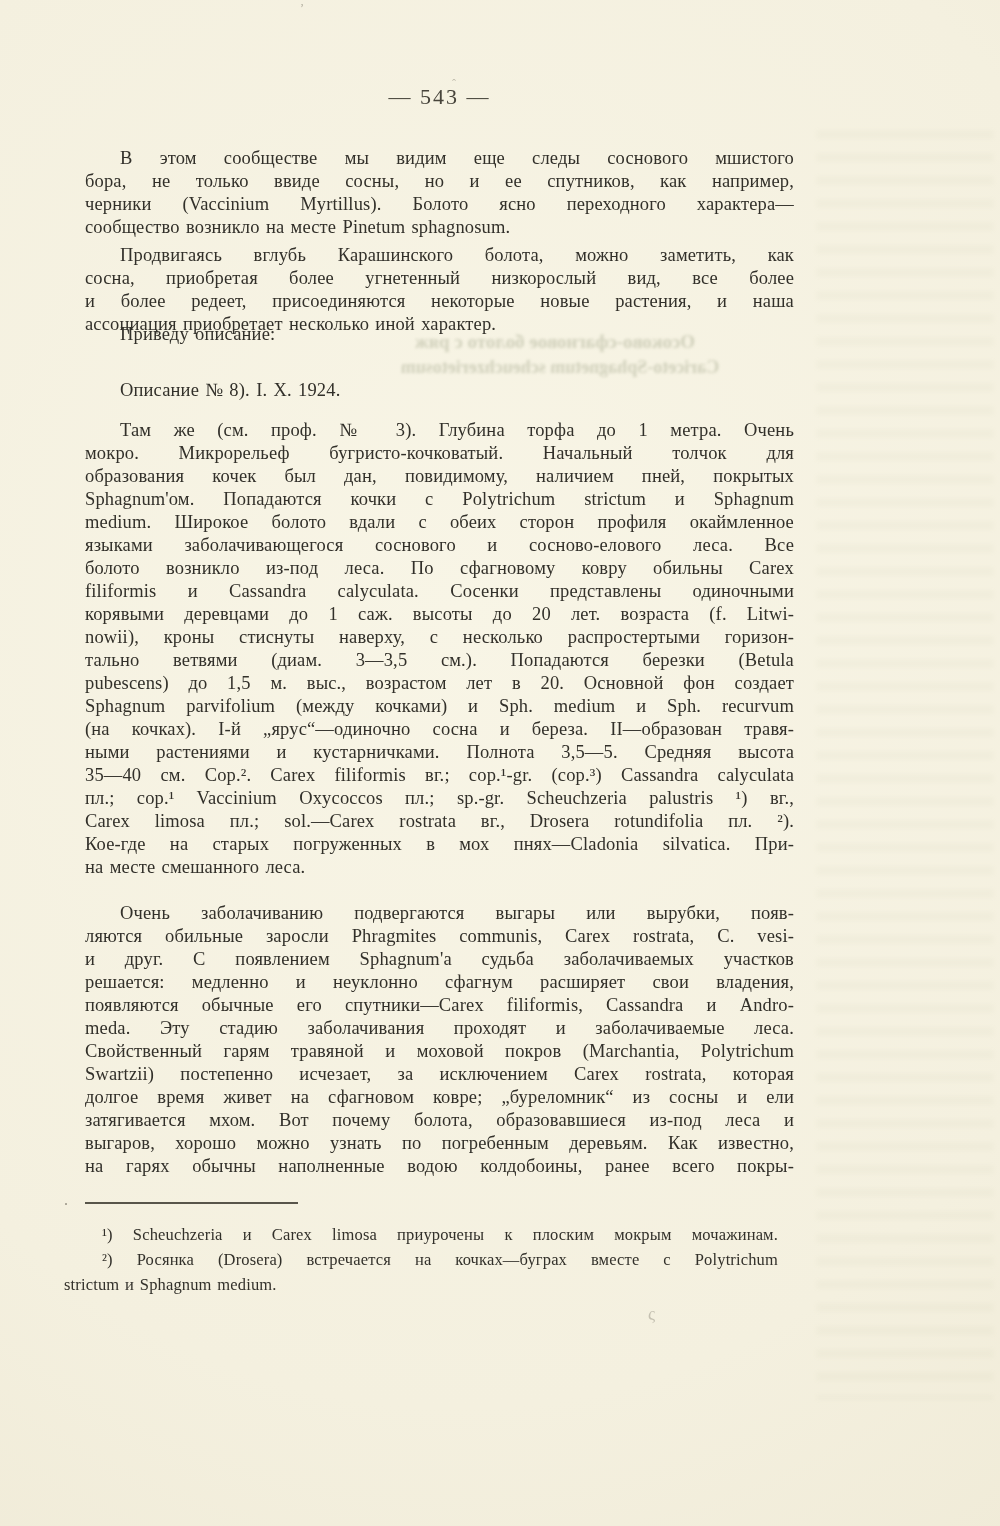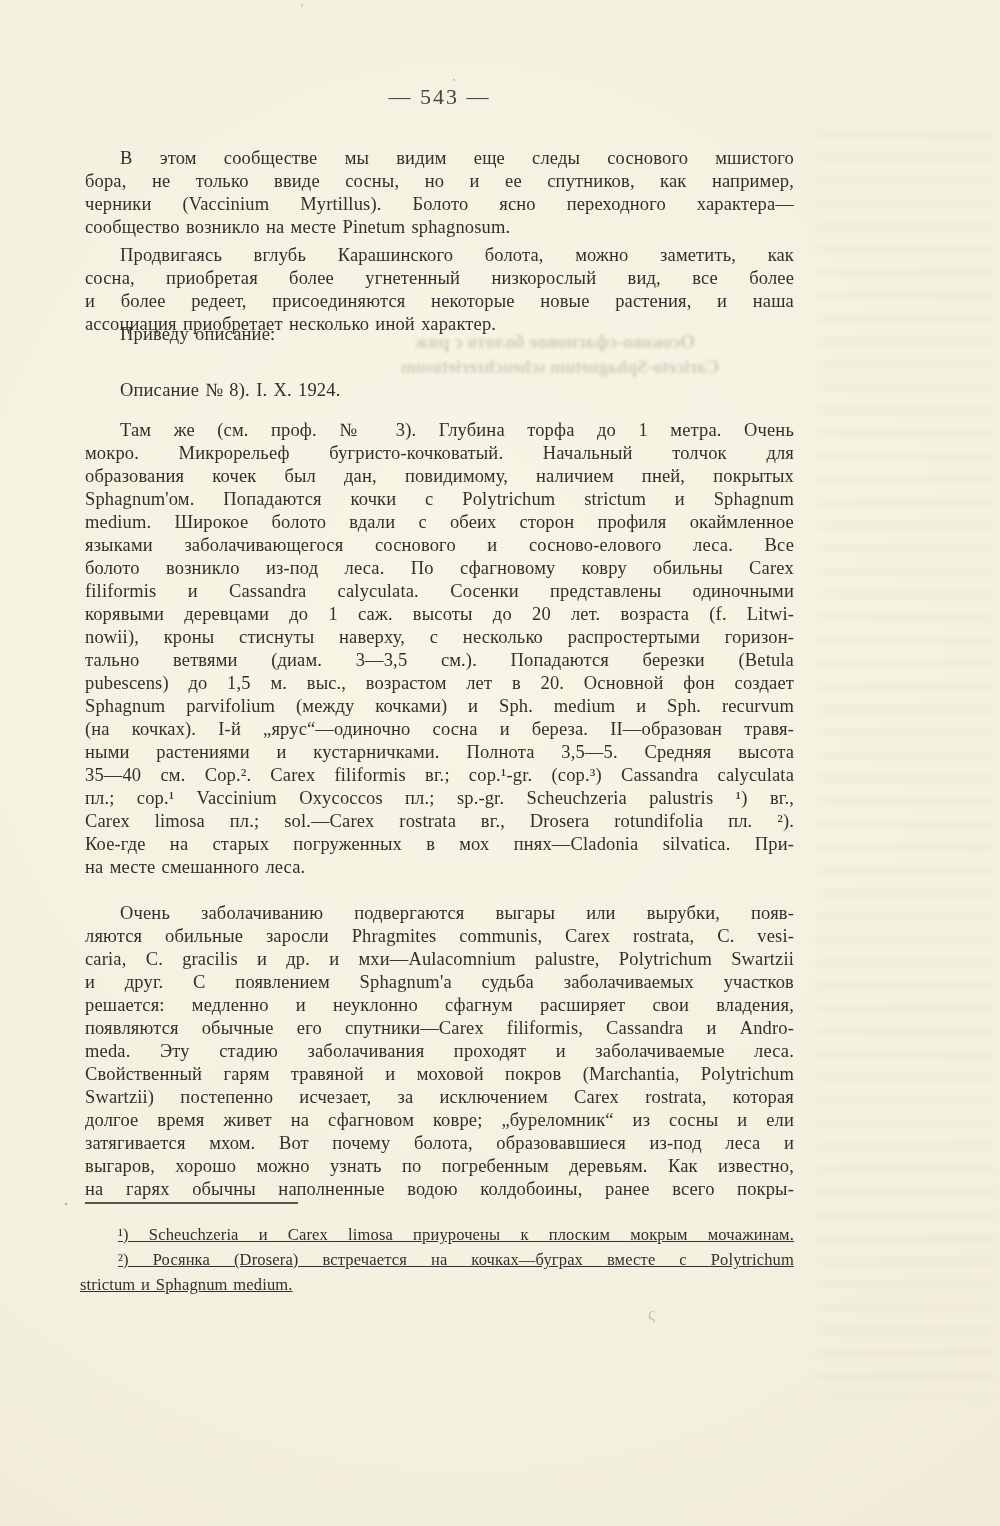--- a/index.html
+++ b/index.html
@@ -45,21 +45,21 @@
   #b-p2{top:244px;}
   #b-intro{top:323px;font-family:Liberation Serif, serif;}
   #b-heading{top:379px;}
   #b-p4{top:419px;}
   #b-p5{top:902px;}
   .footnote-rule{
     position:absolute;top:1202px;left:85px;width:213px;height:2px;
     background:#3c392f;opacity:.85;
   }
   #b-footnotes{
-    top:1222px;left:80px;width:714px;font-size:16.5px;text-decoration:underline;
+    top:1222px;left:64px;width:714px;font-size:16.5px;
   }
   #b-footnotes .line{height:25px;line-height:25px;}
   #b-footnotes .line.indent{text-indent:38px;}
   .artifact{position:absolute;color:#5a564a;pointer-events:none;line-height:1;}
 </style>
 </head>
 <body>
 
 <div class="page">
 
@@ -105,21 +105,20 @@
       <div class="line">ными растениями и кустарничками. Полнота 3,5—5. Средняя высота</div>
       <div class="line">35—40 см. Сор.². Carex filiformis вг.; cop.¹-gr. (cop.³) Cassandra calyculata</div>
       <div class="line">пл.; cop.¹ Vaccinium Oxycoccos пл.; sp.-gr. Scheuchzeria palustris ¹) вг.,</div>
       <div class="line">Carex limosa пл.; sol.—Carex rostrata вг., Drosera rotundifolia пл. ²).</div>
       <div class="line">Кое-где на старых погруженных в мох пнях—Cladonia silvatica. При-</div>
       <div class="line noj">на месте смешанного леса.</div>
     </div>
   <div class="tblock" id="b-p5">
       <div class="line indent">Очень заболачиванию подвергаются выгары или вырубки, появ-</div>
       <div class="line">ляются обильные заросли Phragmites communis, Carex rostrata, C. vesi-</div>
-      <div class="line">caria, C. gracilis и др. и мхи—Aulacomnium palustre, Polytrichum Swartzii</div>
       <div class="line">и друг. С появлением Sphagnum'а судьба заболачиваемых участков</div>
       <div class="line">решается: медленно и неуклонно сфагнум расширяет свои владения,</div>
       <div class="line">появляются обычные его спутники—Carex filiformis, Cassandra и Andro-</div>
       <div class="line">meda. Эту стадию заболачивания проходят и заболачиваемые леса.</div>
       <div class="line">Свойственный гарям травяной и моховой покров (Marchantia, Polytrichum</div>
       <div class="line">Swartzii) постепенно исчезает, за исключением Carex rostrata, которая</div>
       <div class="line">долгое время живет на сфагновом ковре; „буреломник“ из сосны и ели</div>
       <div class="line">затягивается мхом. Вот почему болота, образовавшиеся из-под леса и</div>
       <div class="line">выгаров, хорошо можно узнать по погребенным деревьям. Как известно,</div>
       <div class="line">на гарях обычны наполненные водою колдобоины, ранее всего покры-</div>

